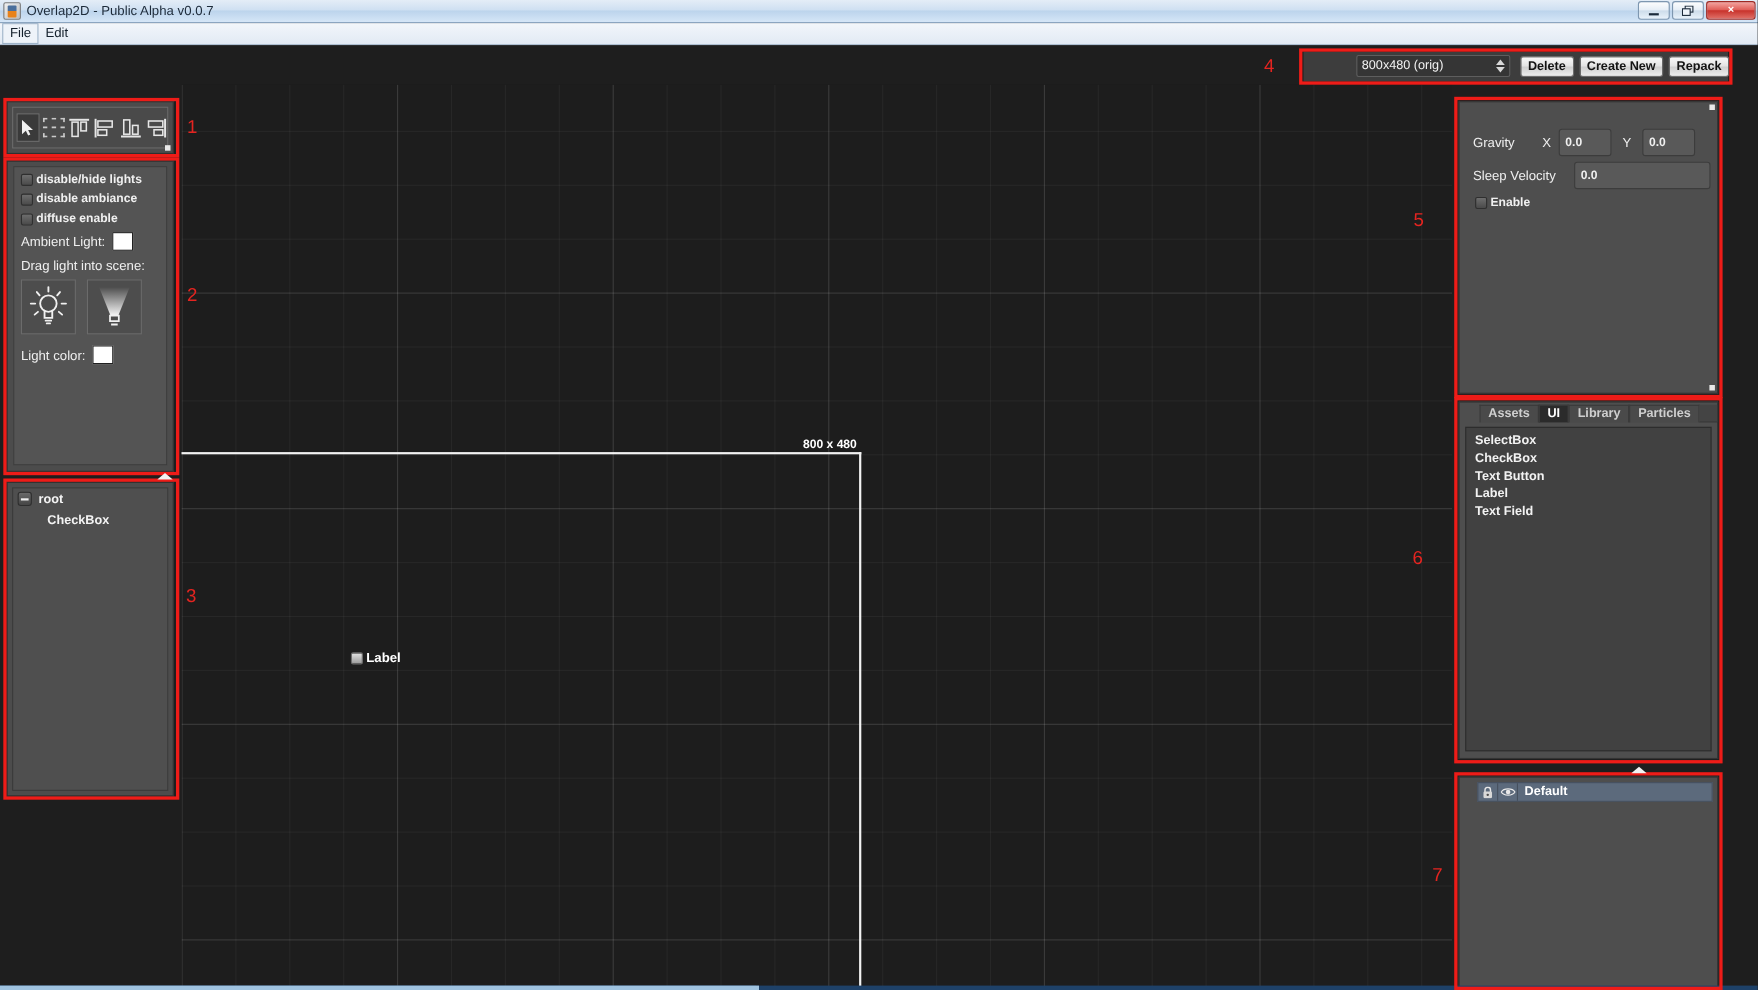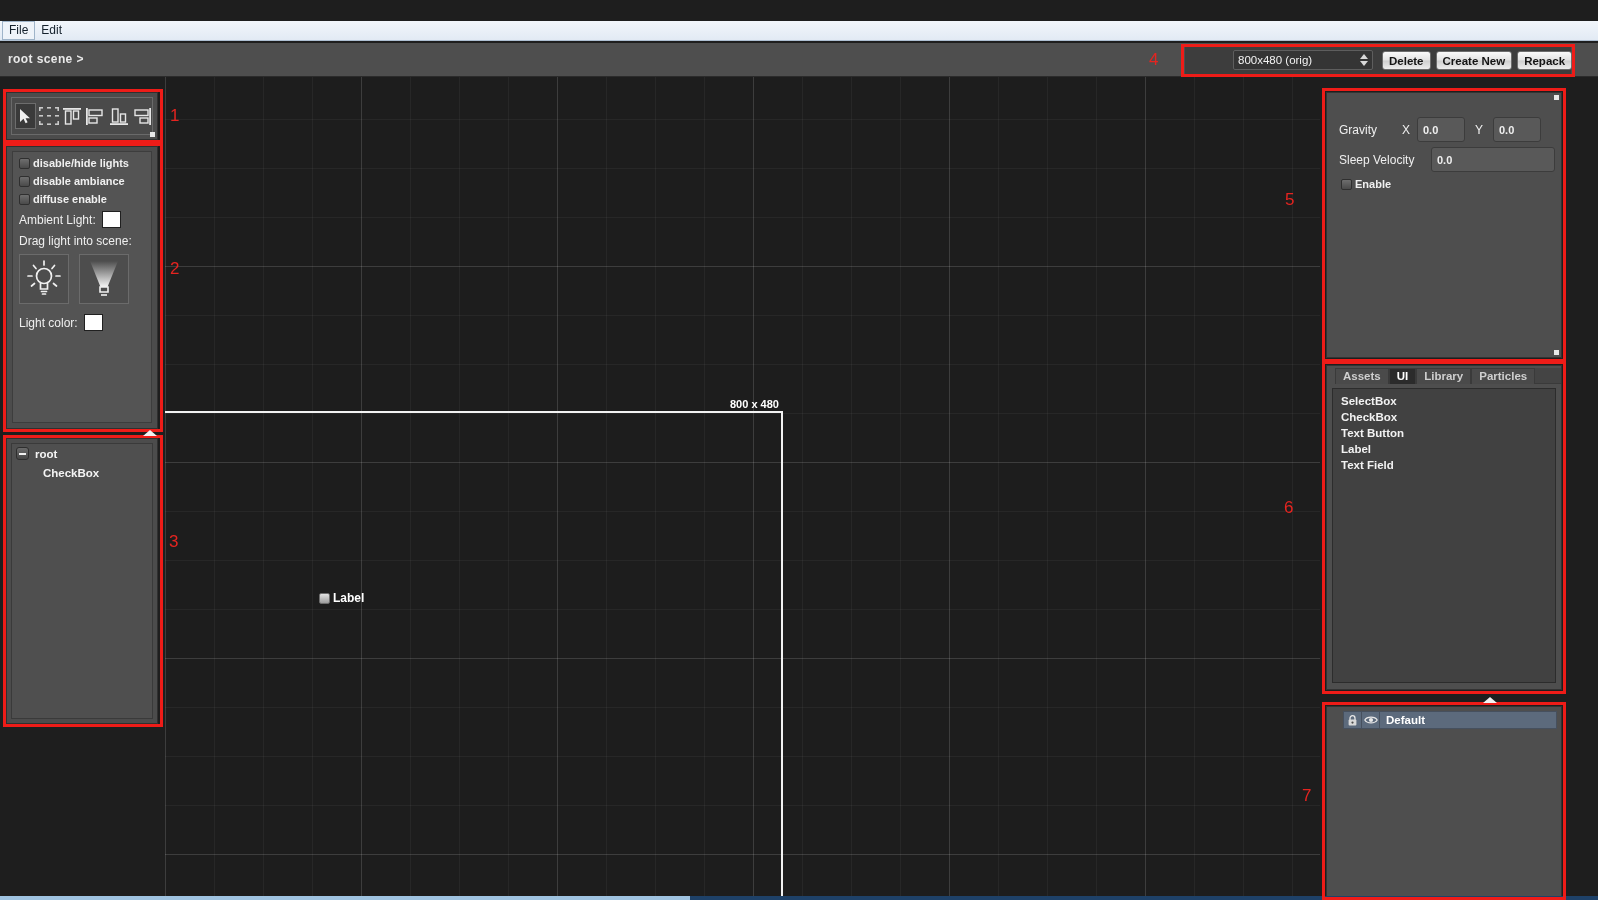--- a/index.html
+++ b/index.html
@@ -192,21 +192,21 @@
     background: #595959; border: 1px solid #3c3c3c; border-radius: 3px;
     height: 25px; display: flex; align-items: center; padding: 0 5px;
     font-size: 11px; color: #f0f0f0; font-weight: bold;
   }
   .panel-dot {
     position: absolute; width: 5px; height: 5px; background: #e8e8e8;
   }
 
   
   #assets-panel { left: 1326px; top: 365px; width: 236px; height: 325px; background: #4e4e4e; border: 1px solid #333; }
-  .tabs { display: flex; align-items: flex-end; height: 18px; padding-left: 8px; padding-top: 2px; }
+  .tabs { display: flex; align-items: flex-end; height: 18px; padding-left: 18px; padding-top: 2px; }
   .tab {
     font-size: 11.5px; font-weight: bold; color: #cfcfcf;
     padding: 1px 7px 2px 7px; background: #4a4a4a; border: 1px solid #3a3a3a; border-bottom: none;
     white-space: nowrap;
   }
   .tab.active { background: #2b2b2b; color: #ffffff; }
   .tab-fill { flex: 1; border-bottom: 1px solid #3a3a3a; height: 100%; background: #444; }
   .asset-list {
     position: absolute; left: 5px; top: 22px; right: 5px; bottom: 6px;
     background: #414141; border: 1px solid #2c2c2c; padding: 4px 0 0 8px;
@@ -232,29 +232,44 @@
   }
   .taskbar-active { position:absolute; left:0; bottom:0; width:690px; height:4px; background:#9fc3e0; }
 
   svg { display: block; }
 </style>
 </head>
 <body>
 
 <div id="app">
 
+  <div class="titlebar">
+    <div class="tb-icon"></div>
+    <div class="tb-title">Overlap2D - Public Alpha v0.0.7</div>
+    <div class="tb-buttons">
+      <div class="tb-btn">
+        <span class="tb-min-glyph"></span>
+      </div>
+      <div class="tb-btn">
+        <svg width="11" height="10" viewBox="0 0 11 10">
+          <rect x="3" y="0.5" width="7" height="5.5" fill="none" stroke="#1b2a3a"></rect>
+          <rect x="0.5" y="3" width="7" height="6" fill="#eef4fa" stroke="#1b2a3a"></rect>
+        </svg>
+      </div>
+      <div class="tb-btn close">
+        <span>×</span>
+      </div>
+    </div>
+  </div>
 
   <div class="menubar">
     <div class="menu-item boxed">File</div>
     <div class="menu-item">Edit</div>
   </div>
 
-  <div class="breadcrumb-bar">
-    <div class="breadcrumb">root scene &gt;</div>
-  </div>
 
   <div class="canvas">
     <div class="grid-minor"></div>
     <div class="grid-major"></div>
     <div class="stage-box"></div>
     <div class="stage-size-label">800 x 480</div>
     <div class="scene-widget">
       <span class="cb"></span>
       <span class="lbl">Label</span>
     </div>

